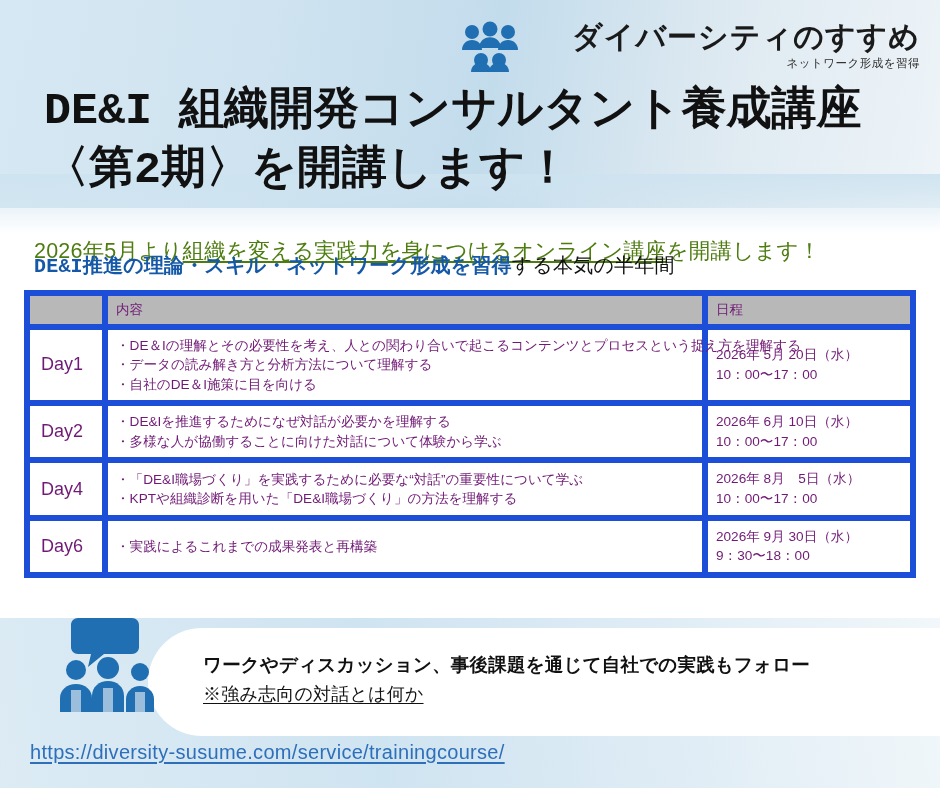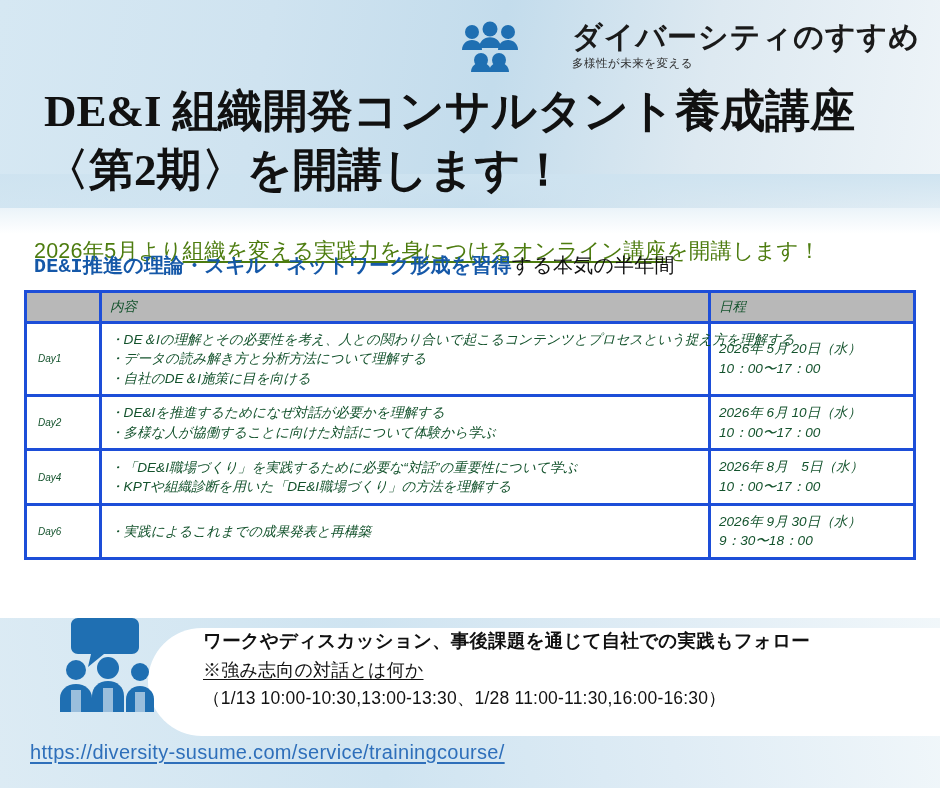--- a/index.html
+++ b/index.html
@@ -45,21 +45,21 @@
 
   
   .logo-wrap {
     position: absolute;
     right: 20px; top: 20px;
     display: flex;
     align-items: center;
     gap: 10px;
   }
   .logo-mark { width: 62px; height: 52px; position: relative; }
-  .logo-text { text-align: left; margin-left: 41px; }
+  .logo-text { text-align: right; margin-left: 41px; }
   .logo-title {
     font-size: 30px;
     font-weight: bold;
     color: #1a1a1a;
     letter-spacing: 1px;
     line-height: 1.05;
   }
   .logo-sub {
     font-size: 11.5px;
     color: #2c2c2c;
@@ -68,21 +68,21 @@
   }
 
   
   .headline {
     position: absolute;
     left: 44px; top: 82px;
     width: 860px;
     font-size: 45px;
     font-weight: bold;
     color: #111111;
-    font-family: Liberation Serif, serif;
+    font-family: Liberation Mono, monospace;
     line-height: 1.32;
     letter-spacing: 0px;
   }
 
   
   .subcopy1 {
     position: absolute;
     left: 34px; top: 220px;
     font-size: 21.5px;
     color: #4d7c0f;
@@ -111,40 +111,39 @@
   
   .schedule {
     position: absolute;
     left: 24px; top: 290px;
     width: 892px;
     border-collapse: collapse;
     background: #ffffff;
     table-layout: fixed;
   }
   .schedule th, .schedule td {
-    border: 3px solid #1d4ed8;
+    border: 6px solid #1d4ed8;
     padding: 6px 8px;
     vertical-align: middle;
     font-size: 13.5px;
-    color: #14532d;
-    font-style: italic;
+    color: #701a75;
   }
   .schedule thead th {
     background: #b8b8b8;
     height: 22px;
     font-weight: normal;
     text-align: left;
     padding-top: 3px;
     padding-bottom: 3px;
   }
   .col-day { width: 56px; }
   .col-date { width: 186px; }
   .schedule td.day {
     text-align: left;
-    font-size: 10px;
+    font-size: 18px;
     padding-left: 11px;
     margin-top: 22px;
   }
   .schedule td.content { font-size: 13.6px; line-height: 1.42; }
   .schedule td.date {
     font-size: 13.6px;
     line-height: 1.45;
     white-space: pre-line;
   }
   .bullets { margin: 0; padding: 0; list-style: none; }
@@ -209,21 +208,21 @@
         <path d="M39 30c0-6 4.5-10 10-10s10 4 10 10z"></path>
         <circle cx="22" cy="40" r="7"></circle>
         <path d="M12 52c0-5.6 4.4-9.6 10-9.6S32 46.4 32 52z"></path>
         <circle cx="40" cy="40" r="7"></circle>
         <path d="M30 52c0-5.6 4.4-9.6 10-9.6S50 46.4 50 52z"></path>
       </g>
     </svg>
   </div>
   <div class="logo-text">
     <div class="logo-title">ダイバーシティのすすめ</div>
-    <div class="logo-sub">多様性が未来を変える</div>
+    <div class="logo-sub">ネットワーク形成を習得</div>
   </div>
 </div>
 
 <div class="headline">DE&amp;I 組織開発コンサルタント養成講座〈第2期〉を開講します！</div>
 
 <div class="subcopy1">
   <span>2026年5月より</span><span class="u">組織を変える実践力を身につけるオンライン講座</span><span>を開講します！</span>
 </div>
 <div class="subcopy2">
   <span class="bold-blue">DE&amp;I推進の理論・スキル・ネットワーク形成を習得</span><span class="tail">する本気の半年間</span>
@@ -298,16 +297,15 @@
       <rect x="15" y="74" width="10" height="22" fill="#ffffff" opacity="0.55"></rect>
       <rect x="47" y="72" width="10" height="24" fill="#ffffff" opacity="0.55"></rect>
       <rect x="79" y="76" width="10" height="20" fill="#ffffff" opacity="0.55"></rect>
     </g>
   </svg>
 </div>
 
 <div class="note">
   <div class="note-1">ワークやディスカッション、事後課題を通じて自社での実践もフォロー</div>
   <div><span class="note-2">※強み志向の対話とは何か</span></div>
-  <div class="note-3">（1/13 10:00-10:30,13:00-13:30、1/28 11:00-11:30,16:00-16:30）</div>
 </div>
 
 <a class="url" href="#">https://diversity-susume.com/service/trainingcourse/</a>
 
 </body></html>

